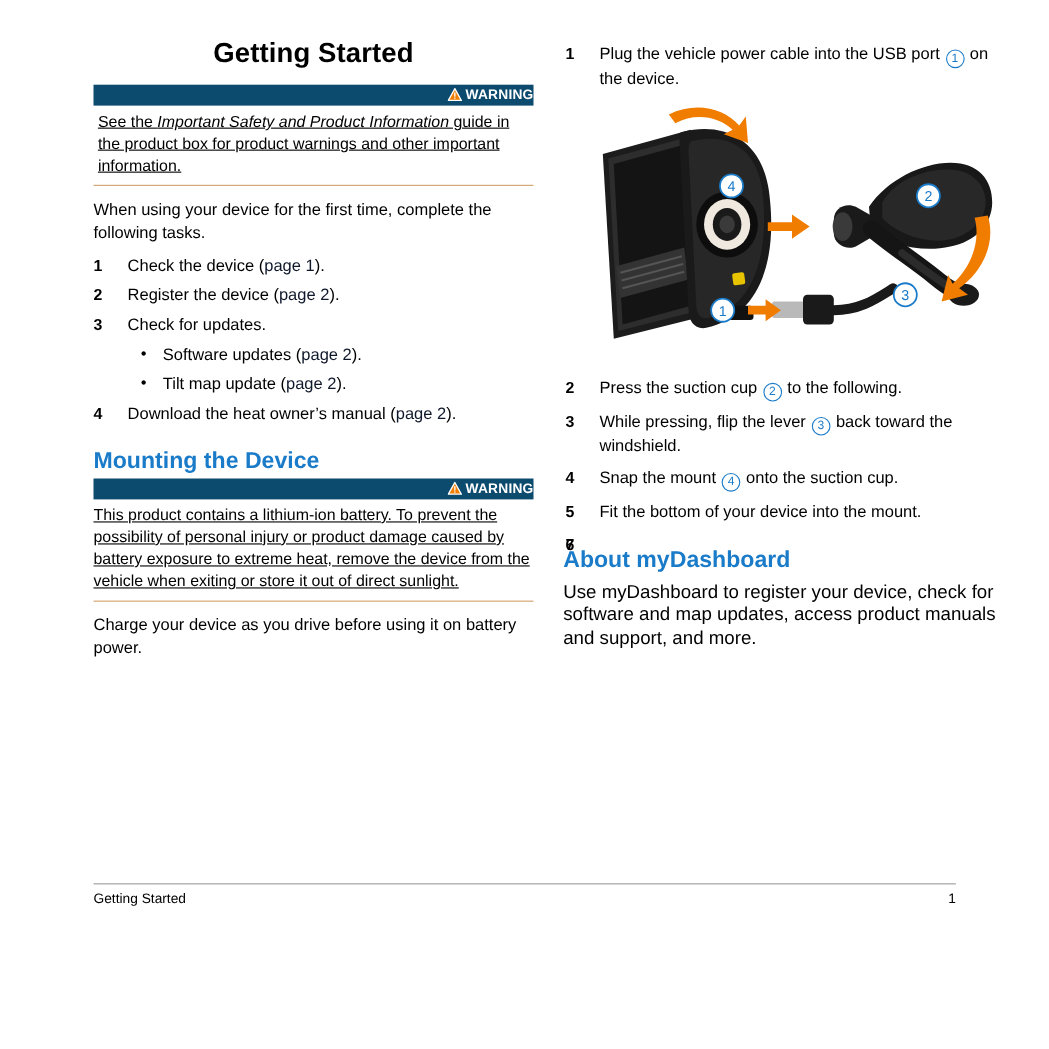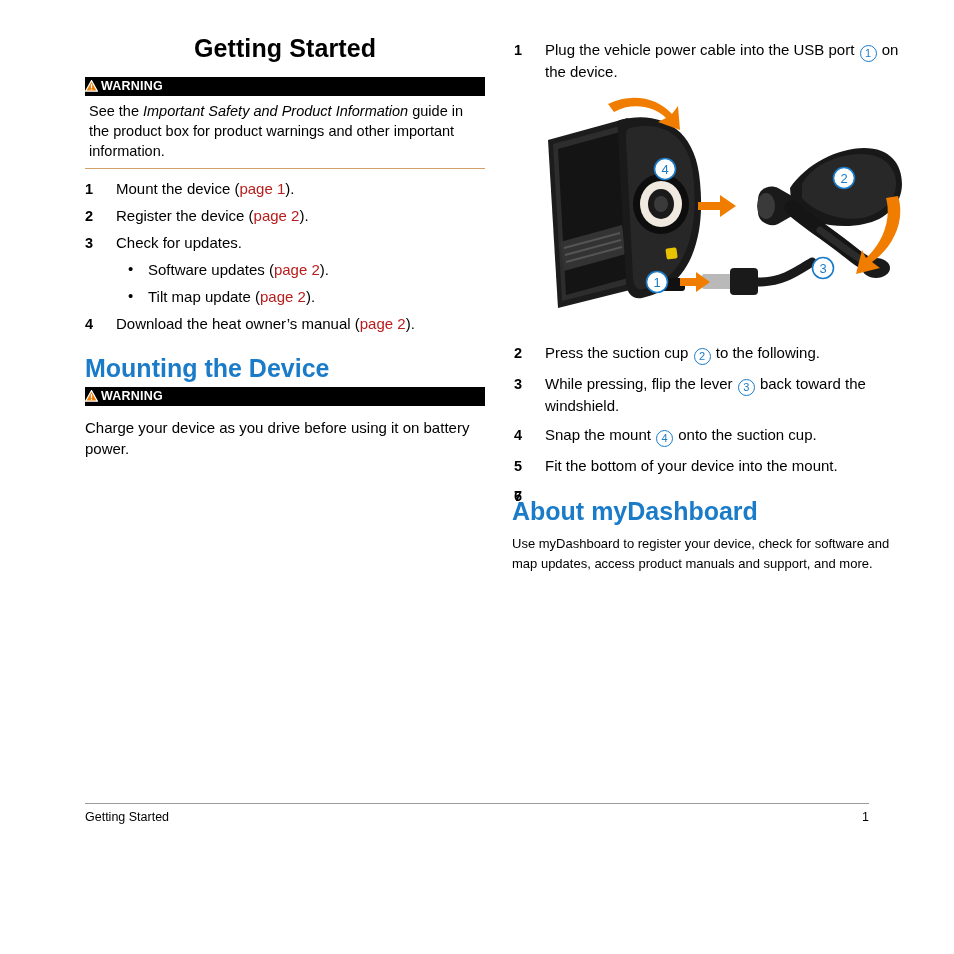--- a/index.html
+++ b/index.html
@@ -35,40 +35,41 @@
 
   h1.page-title {
     font-size: 25px;
     font-weight: bold;
     text-align: center;
     margin: 0 0 14px 0;
     letter-spacing: 0.1px;
   }
 
   .warning-bar {
-    background: #000000;
+    background: #0c4a6e;
     color: #ffffff;
     height: 19px;
     line-height: 19px;
-    text-align: left;
+    text-align: right;
     font-size: 12.5px;
     font-weight: bold;
     letter-spacing: 0.2px;
   }
   .warning-bar .wicon {
     display: inline-block;
     position: relative;
     top: 2px;
     margin-right: 3px;
   }
   .warning-box {
     border-bottom: 1px solid #d2a06a;
     padding: 5px 4px 7px 4px;
     font-size: 14.5px;
     line-height: 20px;
+    text-decoration: underline;
   }
   .warning-box.no-rule {
     border-bottom: none;
     padding-left: 0;
     padding-right: 0;
   }
   .warning-box i { font-style: italic; }
 
   p.body {
     font-size: 15px;
@@ -106,27 +107,27 @@
     margin-bottom: 7px;
     line-height: 20px;
   }
   ul.sub > li > .bullet {
     position: absolute;
     left: 12px;
     top: -1px;
   }
 
   a.xref {
-    color: #b91c1c;
+    color: #0f172a;
     text-decoration: none;
   }
 
   h2.section {
     color: #1a7bc9;
-    font-size: 25px;
+    font-size: 21px;
     font-weight: bold;
     margin: 20px 0 8px 0;
   }
   h2.section.tight {
     margin-bottom: 4px;
   }
 
   
   ol.rsteps {
     list-style: none;
@@ -201,24 +202,25 @@
             <rect x="5.9" y="4" width="1.2" height="4" fill="#ffffff"></rect>
             <rect x="5.9" y="8.7" width="1.2" height="1.2" fill="#ffffff"></rect>
           </svg>
       </span><span>WARNING</span>
     </div>
 
     <div class="warning-box">
       <span>See the </span><i>Important Safety and Product Information</i><span> guide in the product box for product warnings and other important information.</span>
     </div>
 
+    <p class="body">When using your device for the first time, complete the following tasks.</p>
 
     <ol class="steps">
       <li>
-        <span class="num">1</span><span>Mount the device (</span><a class="xref" href="#">page 1</a><span>).</span>
+        <span class="num">1</span><span>Check the device (</span><a class="xref" href="#">page 1</a><span>).</span>
       </li>
       <li>
         <span class="num">2</span><span>Register the device (</span><a class="xref" href="#">page 2</a><span>).</span>
       </li>
       <li>
         <span class="num">3</span><span>Check for updates.</span>
         <ul class="sub">
           <li>
             <span class="bullet">•</span><span>Software updates (</span><a class="xref" href="#">page 2</a><span>).</span>
           </li>
@@ -237,20 +239,21 @@
     <div class="warning-bar">
       <span class="wicon">
         <svg width="13" height="12" viewBox="0 0 13 12">
             <polygon points="6.5,0.6 12.4,11.2 0.6,11.2" fill="#f07d00" stroke="#ffffff" stroke-width="1.2"></polygon>
             <rect x="5.9" y="4" width="1.2" height="4" fill="#ffffff"></rect>
             <rect x="5.9" y="8.7" width="1.2" height="1.2" fill="#ffffff"></rect>
           </svg>
       </span><span>WARNING</span>
     </div>
 
+    <div class="warning-box no-rule" style="border-bottom:1px solid #d2a06a;">This product contains a lithium-ion battery. To prevent the possibility of personal injury or product damage caused by battery exposure to extreme heat, remove the device from the vehicle when exiting or store it out of direct sunlight.</div>
 
     <p class="body">Charge your device as you drive before using it on battery power.</p>
   </div>
 
   <div class="col-right">
 
     <ol class="rsteps">
       <li>
         <span class="num">1</span><span>Plug the vehicle power cable into the USB port </span><span class="callout">1</span><span> on the device.</span>
       </li>
@@ -339,21 +342,21 @@
       </li>
       <li>
         <span class="num">6</span>
       </li>
       <li>
         <span class="num">7</span>
       </li>
     </ol>
 
     <h2 class="section">About myDashboard</h2>
-    <div style="font-size:13px;line-height:20.5px;">Use myDashboard to register your device, check for software and map updates, access product manuals and support, and more.</div>
+    <div style="font-size:17px;line-height:20.5px;">Use myDashboard to register your device, check for software and map updates, access product manuals and support, and more.</div>
   </div>
 
   <div class="footer">
     <span class="left">Getting Started</span>
     <span class="right">1</span>
     <div style="clear:both"></div>
   </div>
 
 </div>
 

